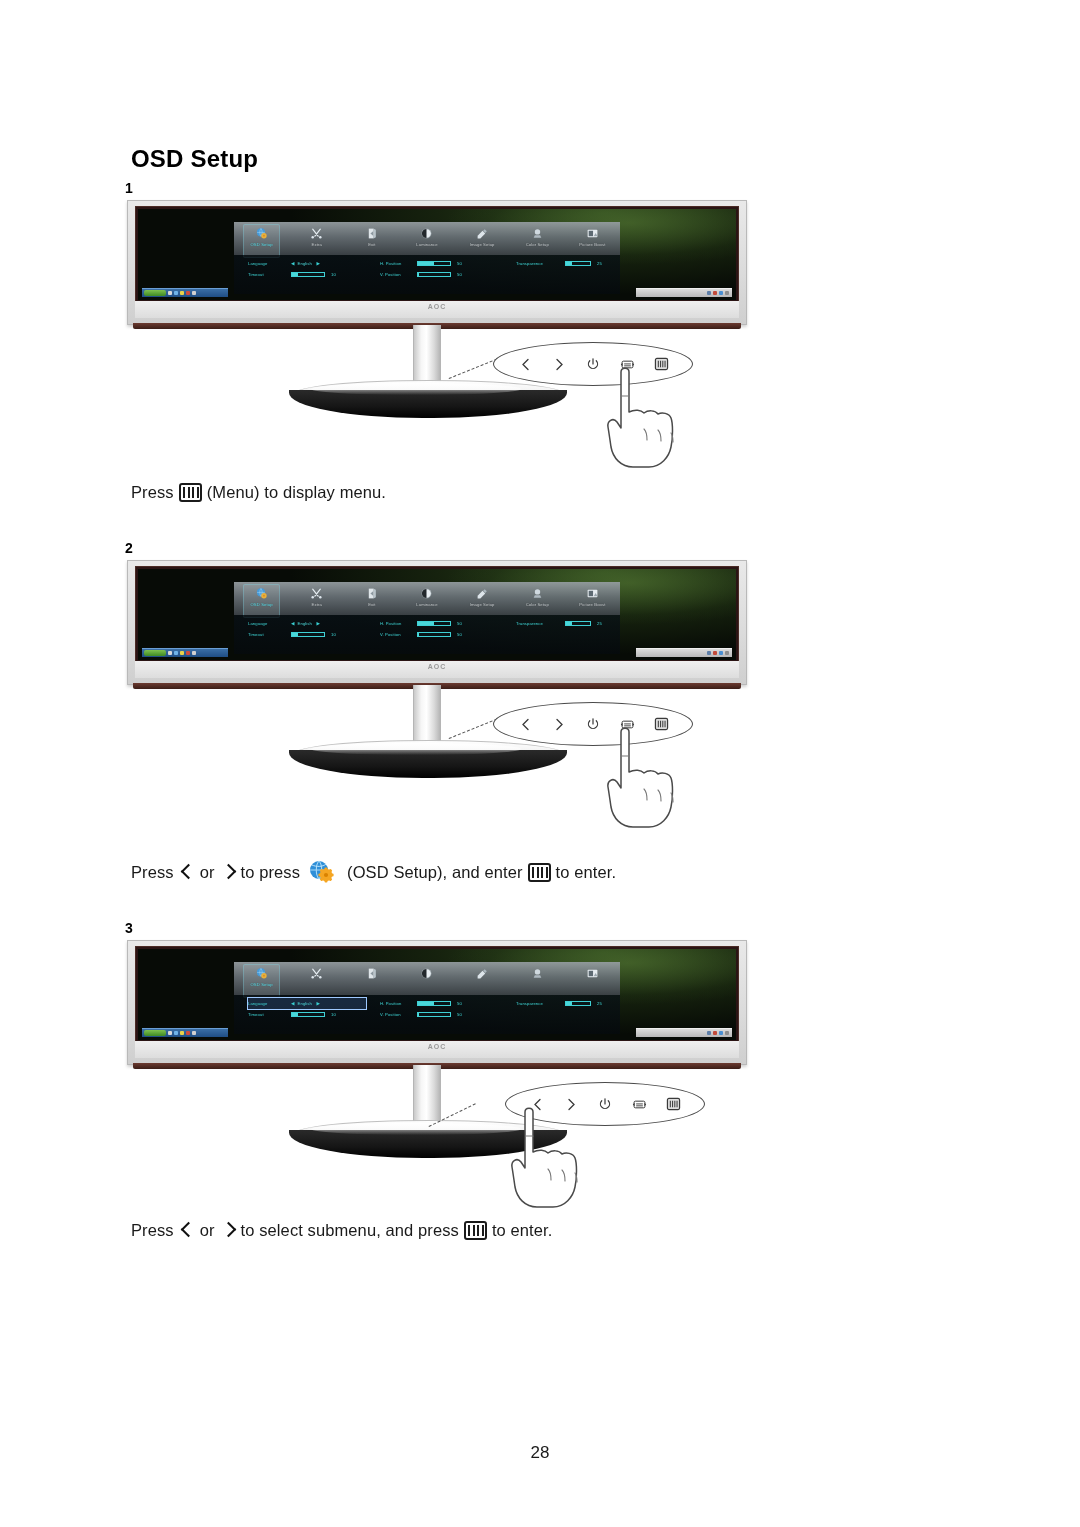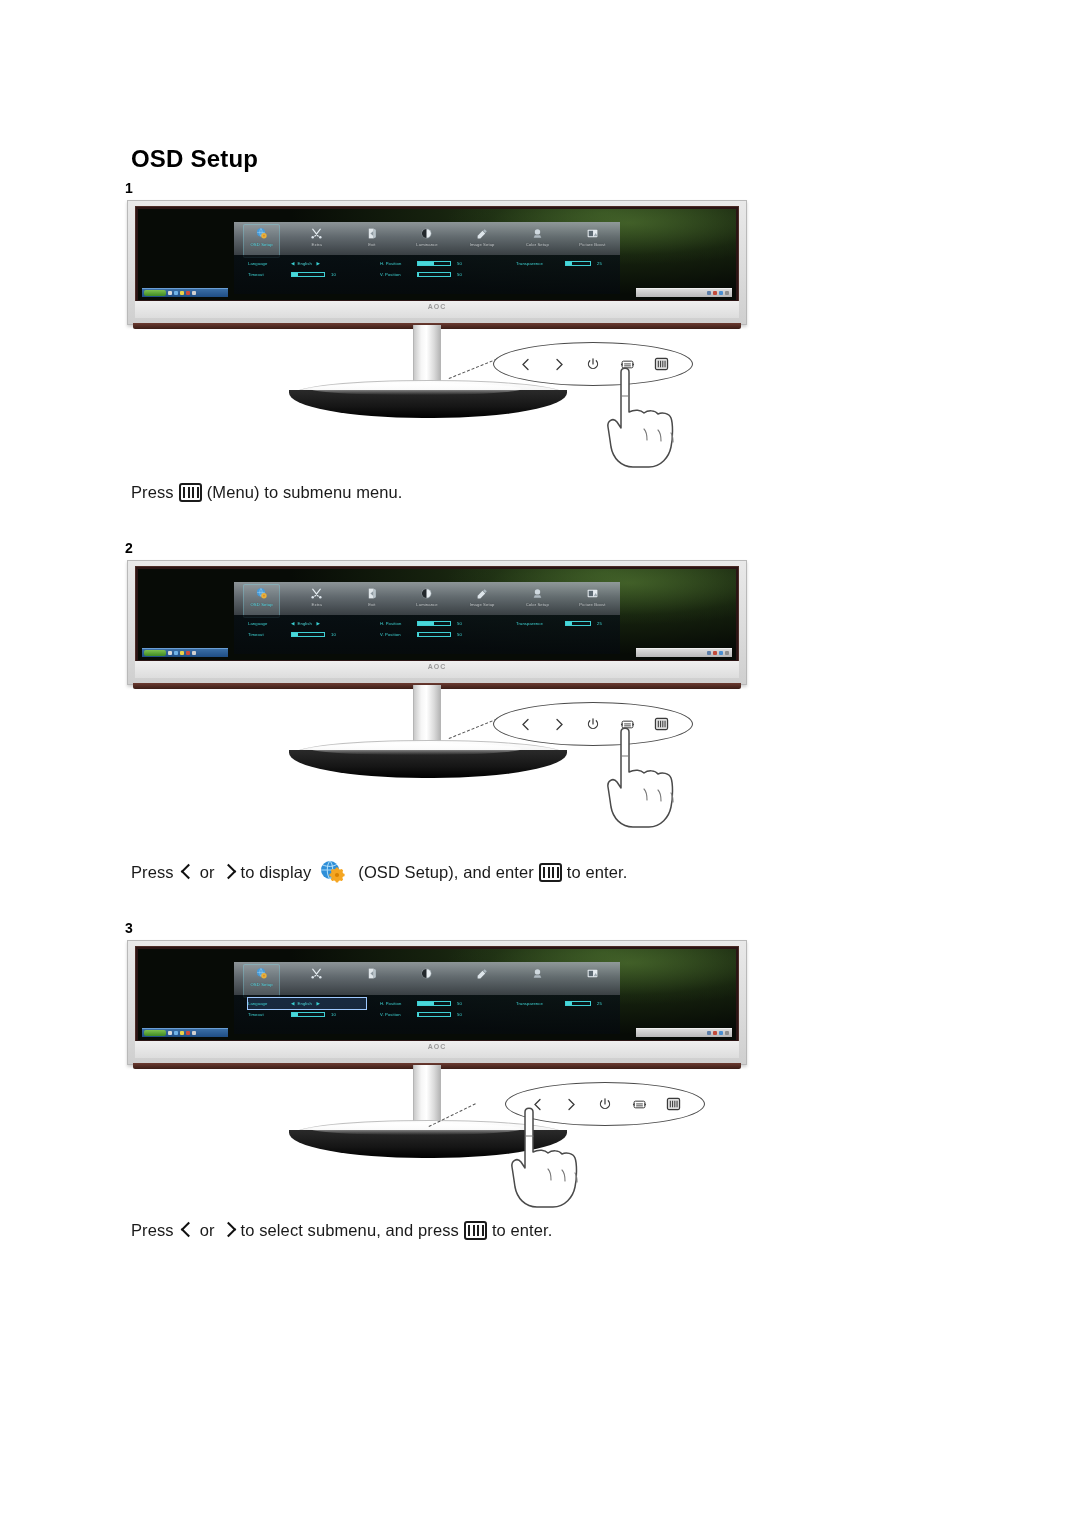--- a/index.html
+++ b/index.html
@@ -618,21 +618,21 @@
   </div>
 
   <div class="caption" id="cap1">
     <span>Press</span>
     <span class="keyicon">
         <i></i>
         <i></i>
         <i></i>
         <i></i>
       </span>
-    <span>(Menu) to submenu menu.</span>
+    <span>(Menu) to display menu.</span>
   </div>
 
   <div class="figure" id="fig2">
     <div class="fig-num">2</div>
     <div class="fig-stage">
 
       <div class="monitor">
         <div class="mon-outer"></div>
         <div class="mon-innerframe">
           <div class="mon-screen">
@@ -813,21 +813,21 @@
         </g>
       </svg>
     </div>
   </div>
 
   <div class="caption" id="cap2">
     <span>Press</span>
     <span class="chev"></span>
     <span>or</span>
     <span class="chev right"></span>
-    <span>to display</span>
+    <span>to press</span>
     <span class="globe-gear">
       <svg width="30" height="26" viewBox="0 0 30 26">
         <circle cx="13" cy="11" r="9" fill="#2f8fd8"></circle>
         <path d="M4 11h18M13 2c3.6 4 3.6 14 0 18M13 2c-3.6 4-3.6 14 0 18" stroke="#a8daf7" stroke-width="1.1" fill="none"></path>
         <path d="M6 6c4 2 11 2 14-1" stroke="#bde4fb" stroke-width="1" fill="none"></path>
         <g transform="translate(20,16)">
           <circle r="6.2" fill="#f5a623"></circle>
           <g fill="#f5a623">
             <rect x="-7.6" y="-1.5" width="15.2" height="3" rx="1"></rect>
             <rect x="-1.5" y="-7.6" width="3" height="15.2" rx="1"></rect>
@@ -1044,14 +1044,15 @@
     <span>to select submenu, and press</span>
     <span class="keyicon">
         <i></i>
         <i></i>
         <i></i>
         <i></i>
       </span>
     <span>to enter.</span>
   </div>
 
+  <div class="page-number">28</div>
 
 </div>
 
 </body></html>

